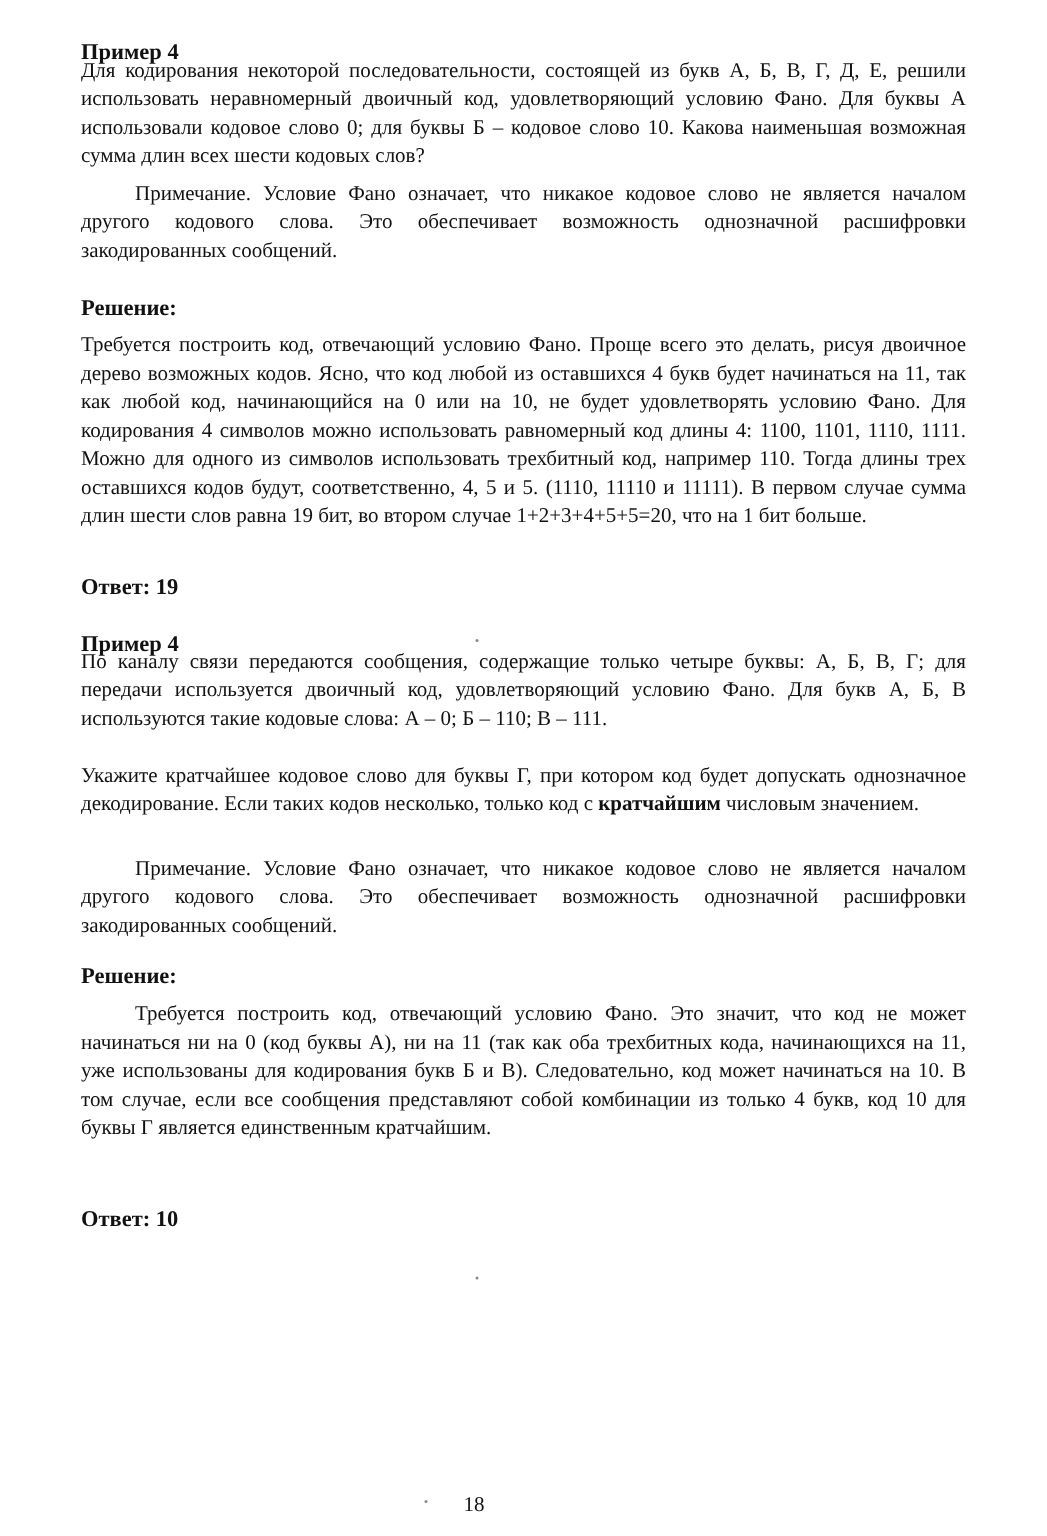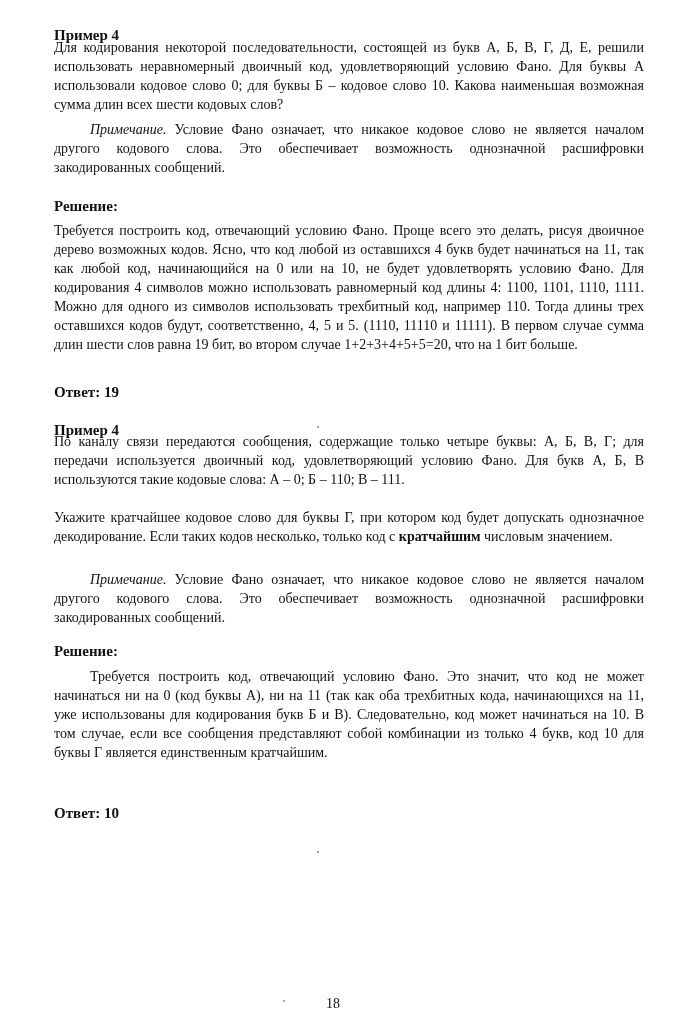--- a/index.html
+++ b/index.html
@@ -12,24 +12,24 @@
   .h {
     position: absolute; left: 0;
     font-weight: bold; font-size: 15px; line-height: 18px;
   }
   .p {
     position: absolute; left: 0; width: 590px;
     font-size: 14px; line-height: 19px;
     text-align: justify;
   }
   .indent { text-indent: 36px; }
-  .it { font-style: italic; }
+  .it { }
   .b { font-weight: bold; }
   .pagenum {
-    position: absolute; left: 326px; top: 996px;
+    position: absolute; left: 309px; top: 996px;
     font-size: 14px; line-height: 16px;
   }
   .speck { position: absolute; width: 2px; height: 2px; background: #888; border-radius: 1px; }
 </style>
 </head>
 <body>
 
 <div class="page">
 
   <div class="h" style="top:26px;">Пример 4</div>

